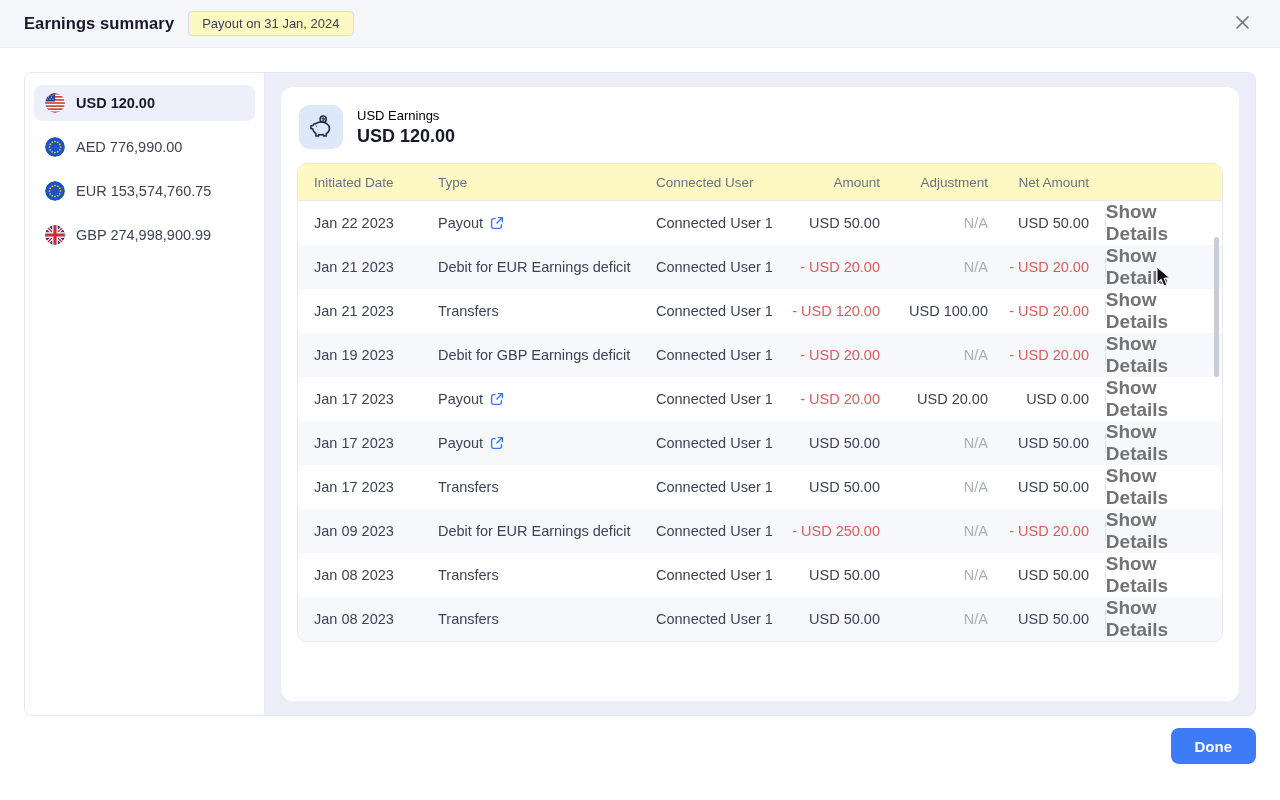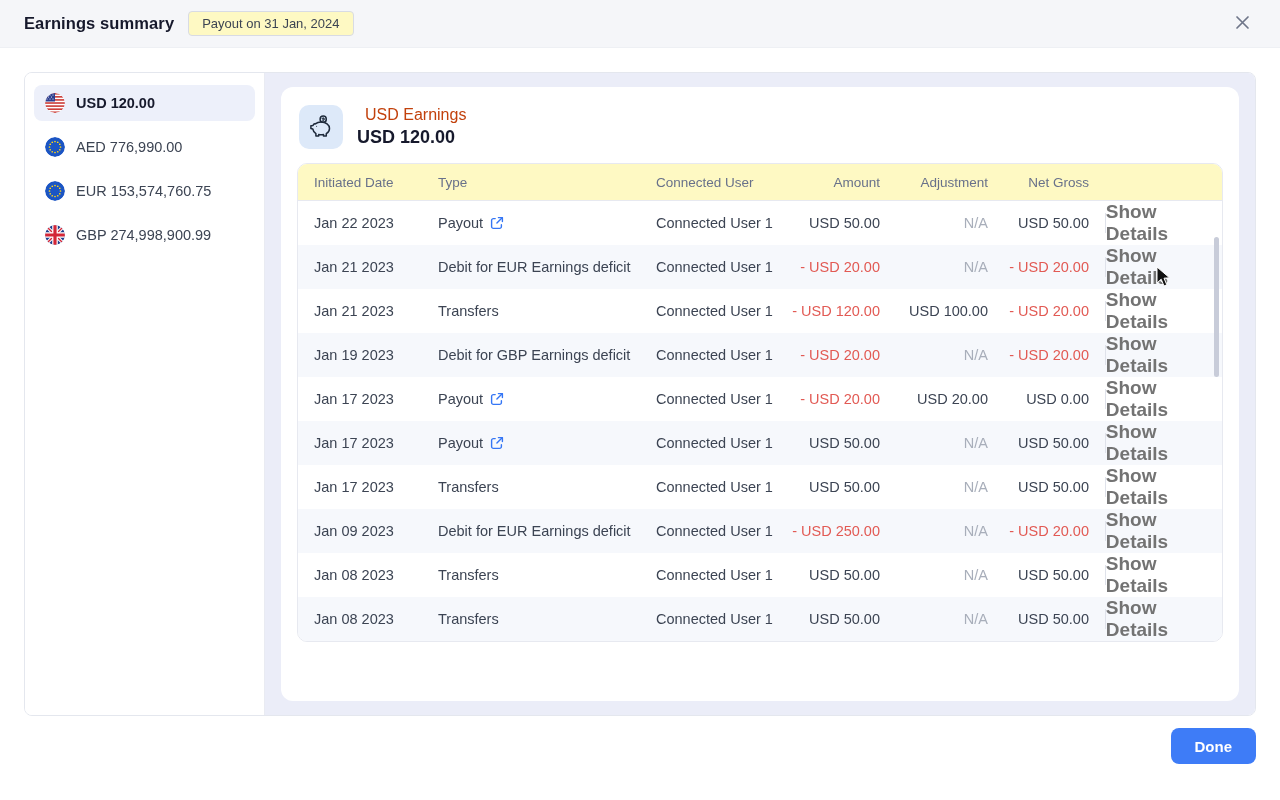--- a/index.html
+++ b/index.html
@@ -28,21 +28,21 @@
   .side-item.selected { background:#edf0fa; color:#16192c; font-weight:700; }
   .flag { width:20px; height:20px; border-radius:50%; flex-shrink:0; display:block; }
 
   
   .main { flex:1; background:#ebedf8; padding:14px 16px; }
   .card { background:#ffffff; border-radius:12px; height:100%; padding:16px; }
 
   .card-head { display:flex; align-items:center; gap:14px; margin:2px 0 14px 2px; }
   .piggy-box { width:44px; height:44px; border-radius:10px; background:#dde9f9;
     display:flex; align-items:center; justify-content:center; }
-  .card-head-label { font-size:16px; color:#c2410c; margin-bottom:3px;margin-left:8px; }
+  .card-head-label { font-size:13px; color:#000000; margin-bottom:3px; }
   .card-head-amount { font-size:18px; font-weight:700; color:#16192c; }
 
   
   .table { border:1px solid #e7e9f0; border-radius:10px; overflow:hidden; position:relative; }
   .trow { display:flex; align-items:center; height:44px; font-size:14.5px; }
   .trow.alt { background:#f6f8fc; }
   .thead { height:37px; border-bottom:1px solid #e7e9f0; font-size:13.5px; color:#68718a; background:#fef9c3; }
   .cell { padding:0; }
   .c-date { width:140px; padding-left:16px; }
   .c-type { width:218px; display:flex; align-items:center; gap:7px; }
@@ -217,21 +217,21 @@
         </div>
       </div>
 
       <div class="table">
         <div class="trow thead">
           <span class="cell c-date">Initiated Date</span>
           <span class="cell c-type">Type</span>
           <span class="cell c-user">Connected User</span>
           <span class="cell c-amount">Amount</span>
           <span class="cell c-adj">Adjustment</span>
-          <span class="cell c-net">Net Gross</span>
+          <span class="cell c-net">Net Amount</span>
           <span class="cell c-action"></span>
         </div>
 
         <div id="tbody">
   <div class="trow">
     <span class="cell c-date r-date">Jan 22 2023</span>
     <span class="cell c-type has-link">
       <span class="r-type">Payout</span>
       <span class="ext-icon">
         <svg width="14" height="14" viewBox="0 0 14 14" fill="none" stroke="#3576f5" stroke-width="1.4" stroke-linecap="round" stroke-linejoin="round">

